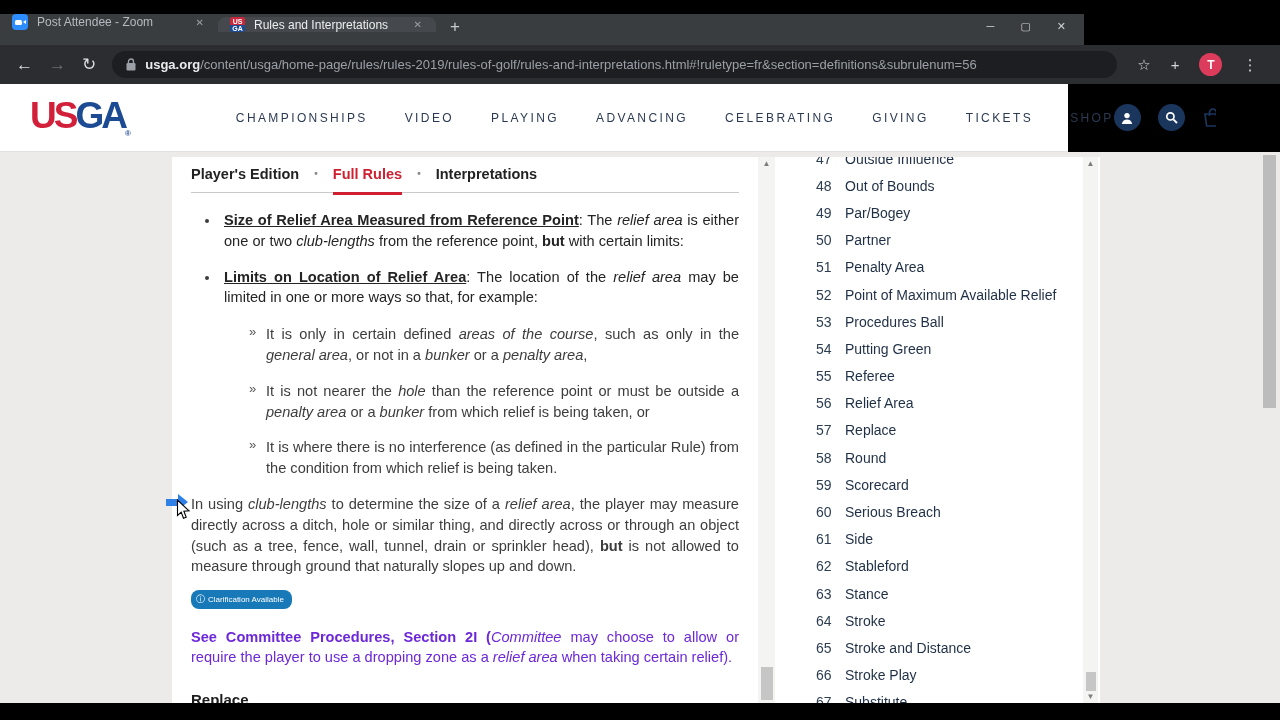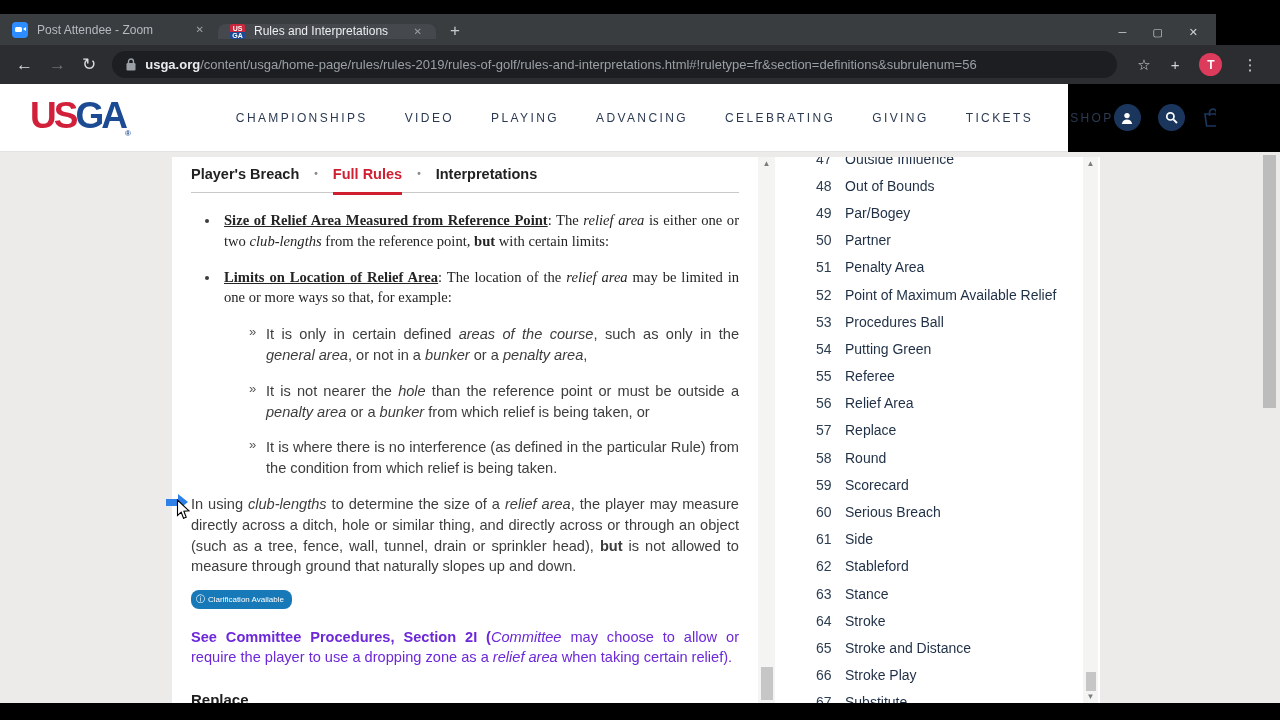--- a/index.html
+++ b/index.html
@@ -2,21 +2,21 @@
 <html><head>
 <meta charset="utf-8">
 <style>
   * { margin:0; padding:0; box-sizing:border-box; }
   html,body { width:1280px; height:720px; overflow:hidden; background:#000; }
   body { font-family:"Liberation Sans", sans-serif; }
   .stage { position:relative; width:1280px; height:720px; background:#000; }
 
   
   .bar-top { position:absolute; left:0; top:0; width:1280px; height:14px; background:#000; }
-  .tabstrip { position:absolute; left:0; top:14px; width:1216px; height:31px; background:#3a3d40; display:flex; align-items:center; }
+  .tabstrip { position:absolute; left:0; top:14px; width:1084px; height:31px; background:#3a3d40; display:flex; align-items:flex-start; }
   .tab { display:flex; align-items:center; gap:9px; padding:0 10px 0 12px; width:218px; font-size:12px; color:#b6babf; position:relative; }
   .tab.active { background:#45484c; border-radius:8px 8px 0 0; color:#eceef0; margin-top:3px; }
   .tab .tab-title { flex:1; white-space:nowrap; overflow:hidden; }
   .tab .tab-x { color:#9aa0a6; font-size:10px; padding:2px 4px; }
   .zoomic { width:16px; height:16px; border-radius:4px; background:#2d8cff; position:relative; flex:0 0 16px; }
   .zoomic::before { content:""; position:absolute; left:3px; top:5.5px; width:6.5px; height:5px; background:#fff; border-radius:1.5px; }
   .zoomic::after { content:""; position:absolute; right:2.2px; top:5.5px; width:0; height:0; border-top:2.5px solid transparent; border-bottom:2.5px solid transparent; border-right:3.2px solid #fff; }
   .usgafav { width:15px; height:15px; flex:0 0 15px; border-radius:2px; overflow:hidden; font-weight:bold; font-size:7px; line-height:7px; text-align:center; }
   .usgafav .f1 { display:block; background:#c8273c; color:#fff; height:8px; padding-top:1px; }
   .usgafav .f2 { display:block; background:#1c4b93; color:#fff; height:7px; }
@@ -51,21 +51,21 @@
   .article { left:172px; width:603px; padding:0 36px 0 19px; }
   .arttabs { padding:9px 0 10px; border-bottom:1px solid #c9c9c9; font-size:14.5px; font-weight:bold; color:#222; }
   .art-tab { padding-bottom:10px; }
   .art-tab.active { color:#cf1f30; border-bottom:3px solid #cf1f30; }
   .tab-dot { color:#8a8a8a; font-size:10px; margin:0 11px; vertical-align:2px; }
   .article p, .article li { font-size:14.6px; line-height:20.8px; color:#3d3d3d; text-align:justify; }
   .rt-b { font-weight:bold; }
   .rt-i { font-style:italic; }
   .rt-u { text-decoration:underline; }
   .bullets { list-style:disc; margin:17px 0 0 29px; }
-  .bullets li { padding-left:4px; margin-bottom:15px;font-family:Liberation Serif, serif; }
+  .bullets li { padding-left:4px; margin-bottom:15px; }
   .bullets li .rt-b.rt-u, .bullets li span:first-child { color:#242424; }
   .subs { margin:16px 0 0 75px; }
   .sub { position:relative; margin-bottom:15px; }
   .sub .chev { position:absolute; left:-17px; top:0; color:#555; font-size:13px; }
   .para { margin-top:15px; }
   .badge { display:inline-flex; align-items:center; gap:3px; margin-top:13px; background:#1879b8; color:#fff; border-radius:8px; padding:2.5px 8px 3px 5px; font-size:8px; }
   .badge .badge-ic { font-size:9px; }
   .committee { margin-top:18px; color:#1f79c0 !important; }
   .committee span { color:#6d28d9; }
   .replace { margin-top:23px; font-size:15px; font-weight:bold; color:#1d1d1d; }
@@ -174,21 +174,21 @@
             <path d="M7.5 9V5.6a3.5 3.5 0 017 0V9" fill="none" stroke="#1b365d" stroke-width="1.7"></path>
           </svg>
       </span>
     </div>
   </div>
 
   <div class="page">
 
     <div class="card article">
       <div class="arttabs">
-        <span class="art-tab">Player's Breach</span>
+        <span class="art-tab">Player's Edition</span>
         <span class="tab-dot">•</span>
         <span class="art-tab active">Full Rules</span>
         <span class="tab-dot">•</span>
         <span class="art-tab">Interpretations</span>
       </div>
       <ul class="bullets">
         <li><span><span class="rt-b rt-u">Size of Relief Area Measured from Reference Point</span><span>: The </span><span class="rt-i">relief area</span><span> is either one or two </span><span class="rt-i">club-lengths</span><span> from the reference point, </span><span class="rt-b">but</span><span> with certain limits:</span></span></li>
         <li><span><span class="rt-b rt-u">Limits on Location of Relief Area</span><span>: The location of the </span><span class="rt-i">relief area</span><span> may be limited in one or more ways so that, for example:</span></span></li>
       </ul>
       <div class="subs">

